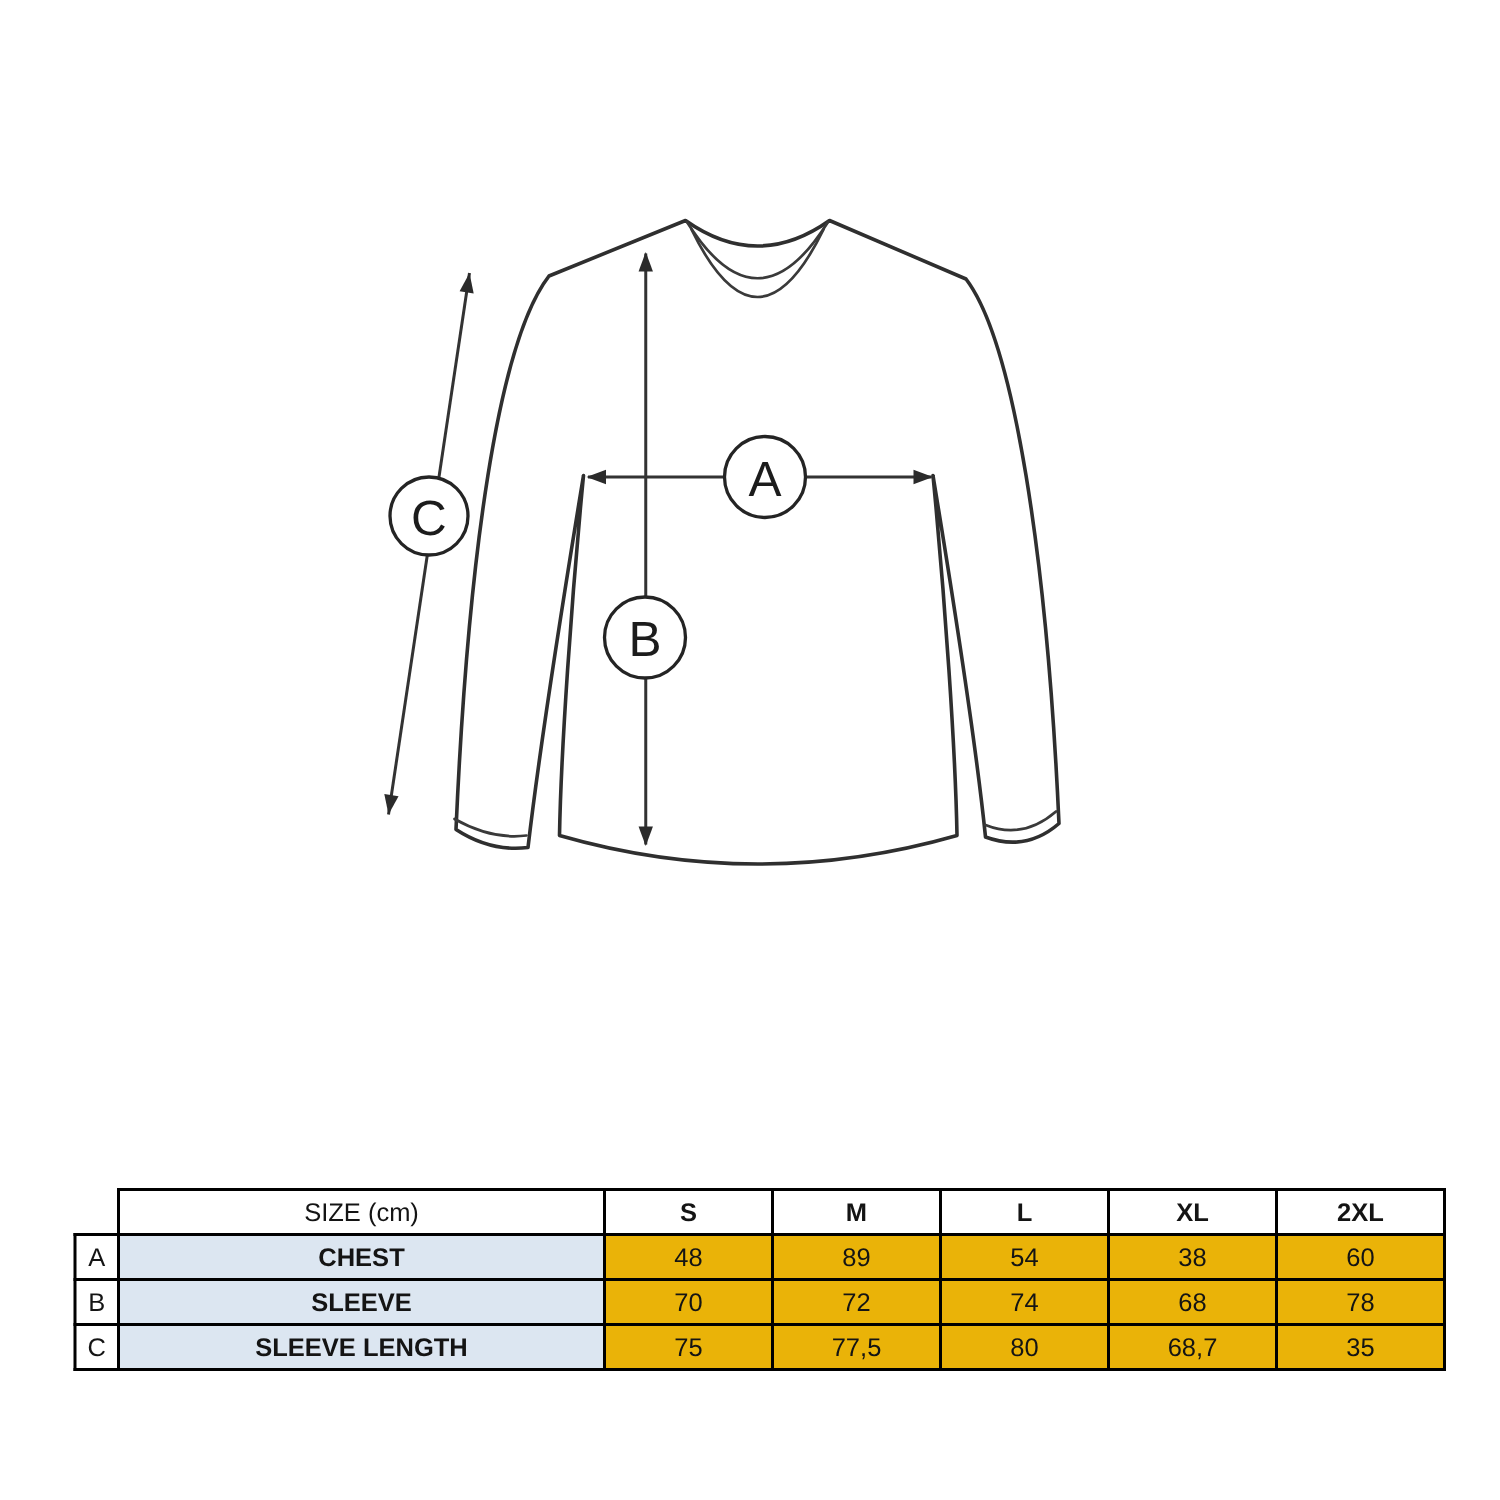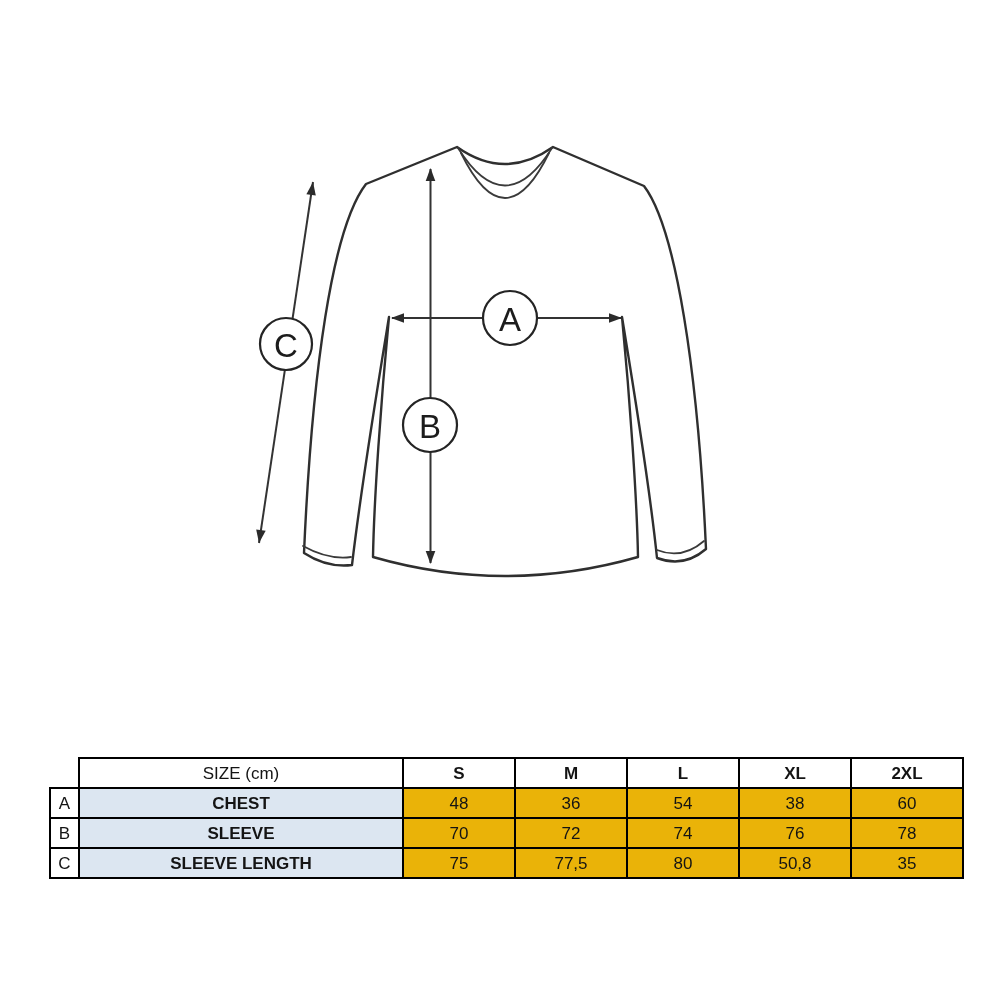--- a/index.html
+++ b/index.html
@@ -11,21 +11,21 @@
   .shirt-line{fill:#ffffff;stroke:#2f2f2f;stroke-width:2.4;stroke-linejoin:round;stroke-linecap:round;}
   .inner-line{fill:none;stroke:#3a3a3a;stroke-width:1.8;stroke-linecap:round;}
   .measure-line{stroke:#333333;stroke-width:2;fill:none;}
   .arrowhead{fill:#2b2b2b;stroke:none;}
   .measure-circle{fill:#ffffff;stroke:#242424;stroke-width:2.2;}
   .measure-letter{
     font-family:"Liberation Sans",sans-serif;font-size:33px;font-weight:400;fill:#1c1c1c;
     text-anchor:middle;dominant-baseline:central;
   }
   table.size-chart{
-    position:absolute;left:49px;top:757px;border-collapse:collapse;table-layout:fixed;
+    position:absolute;left:49px;top:792px;border-collapse:collapse;table-layout:fixed;
   }
   .size-chart td,.size-chart th{
     border:2px solid #000;height:28px;padding:0 2px;text-align:center;vertical-align:middle;
     font-size:17px;line-height:1;color:#141414;background:#ffffff;overflow:hidden;white-space:nowrap;
   }
   .size-chart th.size-col-header{font-weight:700;}
   .size-chart th.unit-header{font-weight:400;}
   .size-chart td.corner-cell{border:none;background:transparent;}
   .size-chart td.row-key{background:#ffffff;font-weight:400;}
   .size-chart td.row-label{background:#dce6f1;font-weight:700;}
@@ -109,39 +109,39 @@
         <th class="size-col-header">S</th>
         <th class="size-col-header">M</th>
         <th class="size-col-header">L</th>
         <th class="size-col-header">XL</th>
         <th class="size-col-header">2XL</th>
       </tr>
       <tr>
         <td class="row-key">A</td>
         <td class="row-label">CHEST</td>
         <td class="row-value">48</td>
-        <td class="row-value">36</td>
+        <td class="row-value">89</td>
         <td class="row-value">54</td>
         <td class="row-value">38</td>
         <td class="row-value">60</td>
       </tr>
       <tr>
         <td class="row-key">B</td>
         <td class="row-label">SLEEVE</td>
         <td class="row-value">70</td>
         <td class="row-value">72</td>
         <td class="row-value">74</td>
-        <td class="row-value">76</td>
+        <td class="row-value">68</td>
         <td class="row-value">78</td>
       </tr>
       <tr>
         <td class="row-key">C</td>
         <td class="row-label">SLEEVE LENGTH</td>
         <td class="row-value">75</td>
         <td class="row-value">77,5</td>
         <td class="row-value">80</td>
-        <td class="row-value">50,8</td>
+        <td class="row-value">68,7</td>
         <td class="row-value">35</td>
       </tr>
     </tbody>
   </table>
 
 </div>
 
 </body></html>

